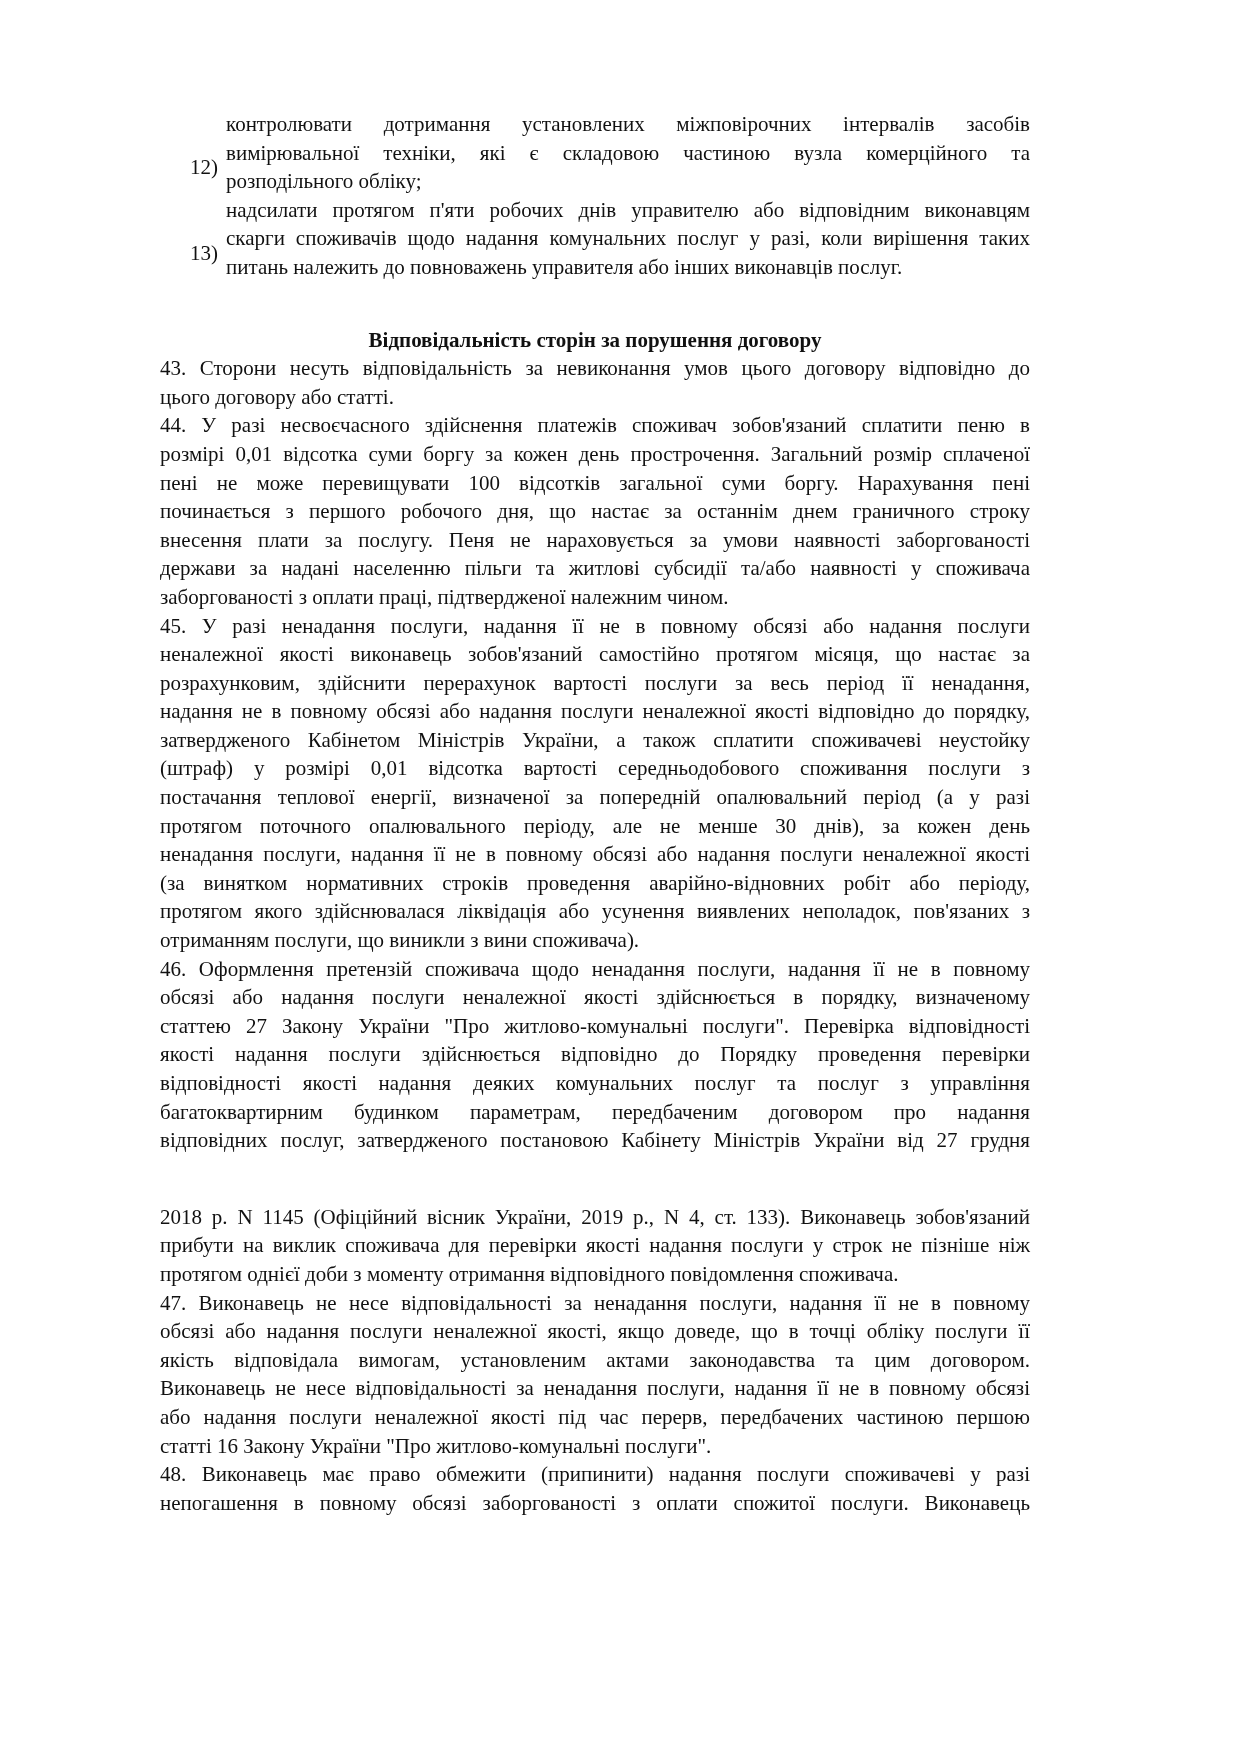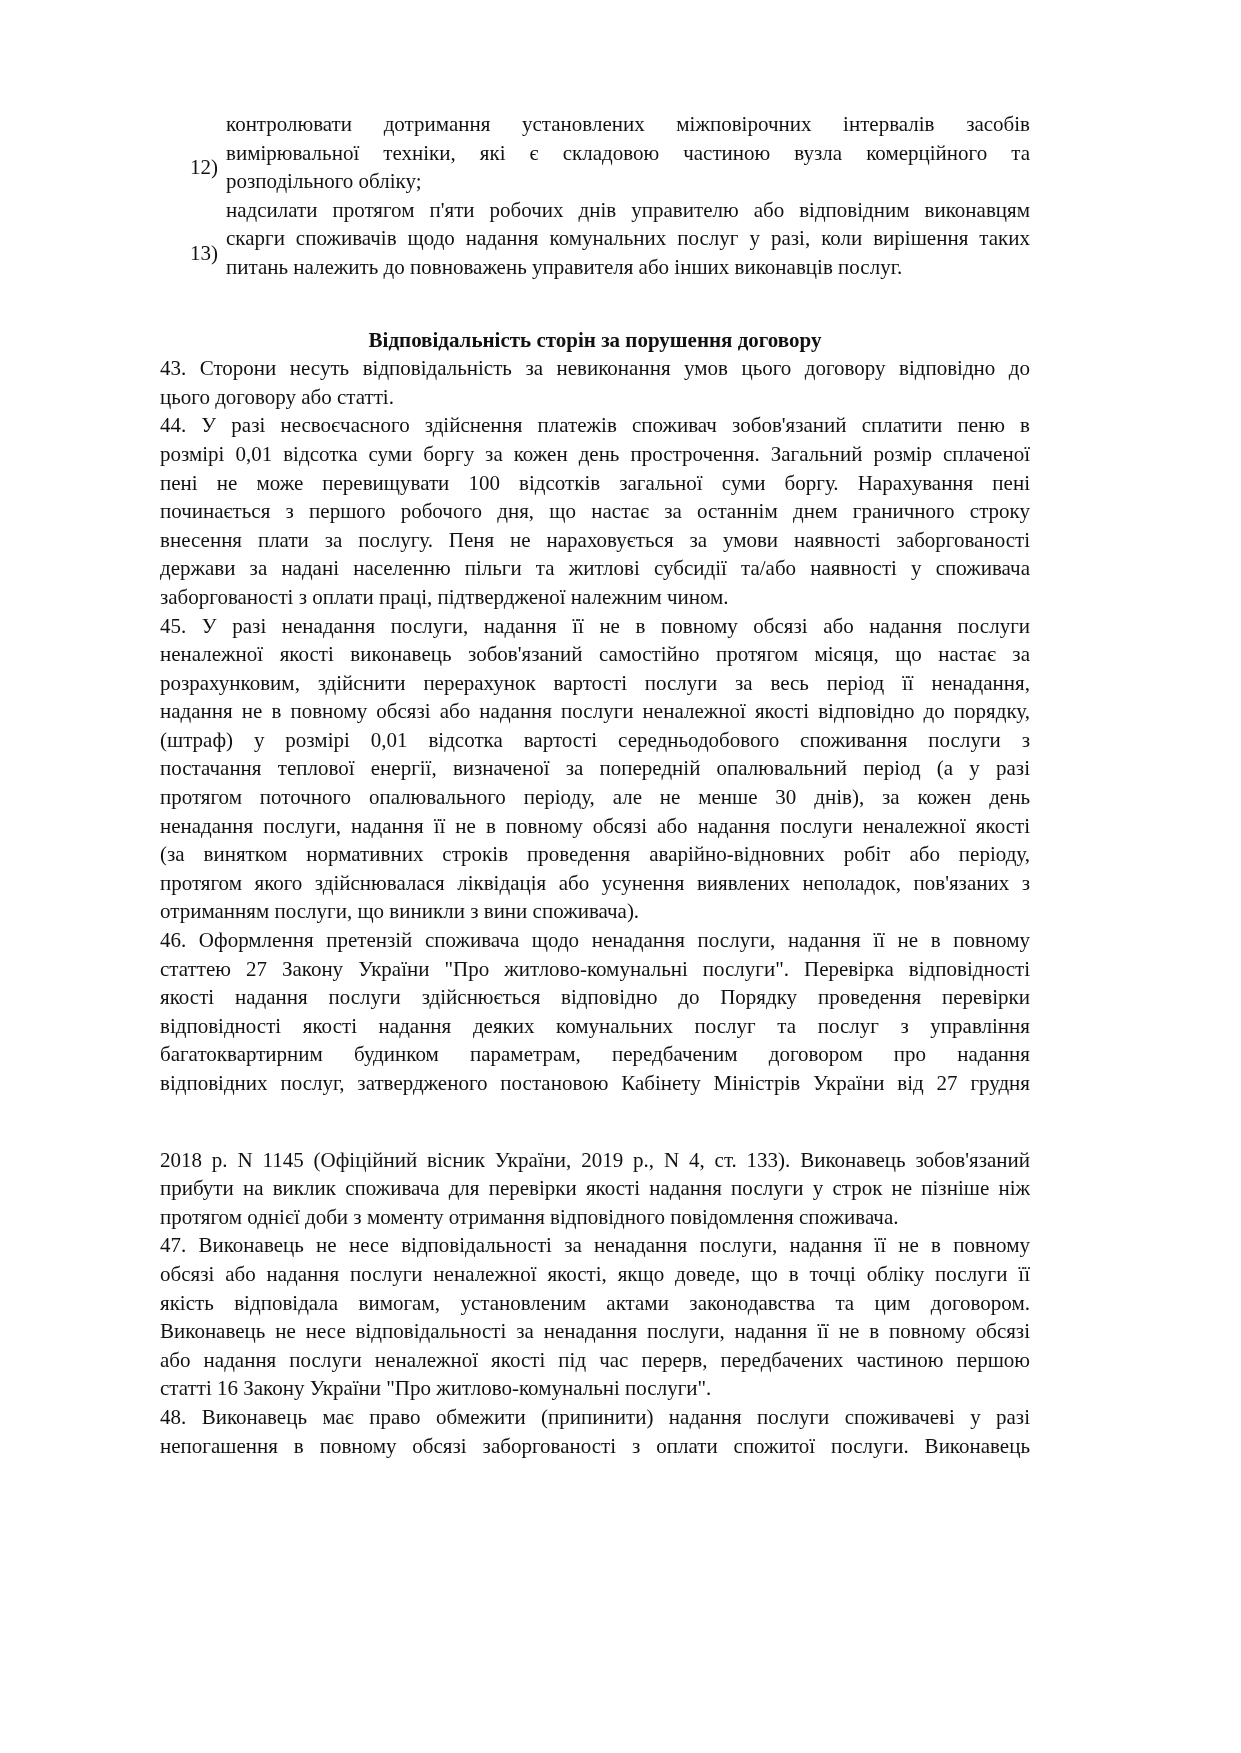--- a/index.html
+++ b/index.html
@@ -52,31 +52,33 @@
     <span class="line" style="white-space: nowrap;">внесення плати за послугу. Пеня не нараховується за умови наявності заборгованості</span>
     <span class="line" style="white-space: nowrap;">держави за надані населенню пільги та житлові субсидії та/або наявності у споживача</span>
     <span class="line last" style="white-space: nowrap;">заборгованості з оплати праці, підтвердженої належним чином.</span>
   </div>
 
   <div class="para">
     <span class="line" style="white-space: nowrap;">45. У разі ненадання послуги, надання її не в повному обсязі або надання послуги</span>
     <span class="line" style="white-space: nowrap;">неналежної якості виконавець зобов'язаний самостійно протягом місяця, що настає за</span>
     <span class="line" style="white-space: nowrap;">розрахунковим, здійснити перерахунок вартості послуги за весь період її ненадання,</span>
     <span class="line" style="white-space: nowrap;">надання не в повному обсязі або надання послуги неналежної якості відповідно до порядку,</span>
+    <span class="line" style="white-space: nowrap;">затвердженого Кабінетом Міністрів України, а також сплатити споживачеві неустойку</span>
     <span class="line" style="white-space: nowrap;">(штраф) у розмірі 0,01 відсотка вартості середньодобового споживання послуги з</span>
     <span class="line" style="white-space: nowrap;">постачання теплової енергії, визначеної за попередній опалювальний період (а у разі</span>
     <span class="line" style="white-space: nowrap;">протягом поточного опалювального періоду, але не менше 30 днів), за кожен день</span>
     <span class="line" style="white-space: nowrap;">ненадання послуги, надання її не в повному обсязі або надання послуги неналежної якості</span>
     <span class="line" style="white-space: nowrap;">(за винятком нормативних строків проведення аварійно-відновних робіт або періоду,</span>
     <span class="line" style="white-space: nowrap;">протягом якого здійснювалася ліквідація або усунення виявлених неполадок, пов'язаних з</span>
     <span class="line last" style="white-space: nowrap;">отриманням послуги, що виникли з вини споживача).</span>
   </div>
 
   <div class="para">
     <span class="line" style="white-space: nowrap;">46. Оформлення претензій споживача щодо ненадання послуги, надання її не в повному</span>
+    <span class="line" style="white-space: nowrap;">обсязі або надання послуги неналежної якості здійснюється в порядку, визначеному</span>
     <span class="line" style="white-space: nowrap;">статтею 27 Закону України "Про житлово-комунальні послуги". Перевірка відповідності</span>
     <span class="line" style="white-space: nowrap;">якості надання послуги здійснюється відповідно до Порядку проведення перевірки</span>
     <span class="line" style="white-space: nowrap;">відповідності якості надання деяких комунальних послуг та послуг з управління</span>
     <span class="line" style="white-space: nowrap;">багатоквартирним будинком параметрам, передбаченим договором про надання</span>
     <span class="line" style="white-space: nowrap;">відповідних послуг, затвердженого постановою Кабінету Міністрів України від 27 грудня</span>
     <span class="line" style="white-space: nowrap; margin-top: 48px;">2018 р. N 1145 (Офіційний вісник України, 2019 р., N 4, ст. 133). Виконавець зобов'язаний</span>
     <span class="line" style="white-space: nowrap;">прибути на виклик споживача для перевірки якості надання послуги у строк не пізніше ніж</span>
     <span class="line last" style="white-space: nowrap;">протягом однієї доби з моменту отримання відповідного повідомлення споживача.</span>
   </div>
 

